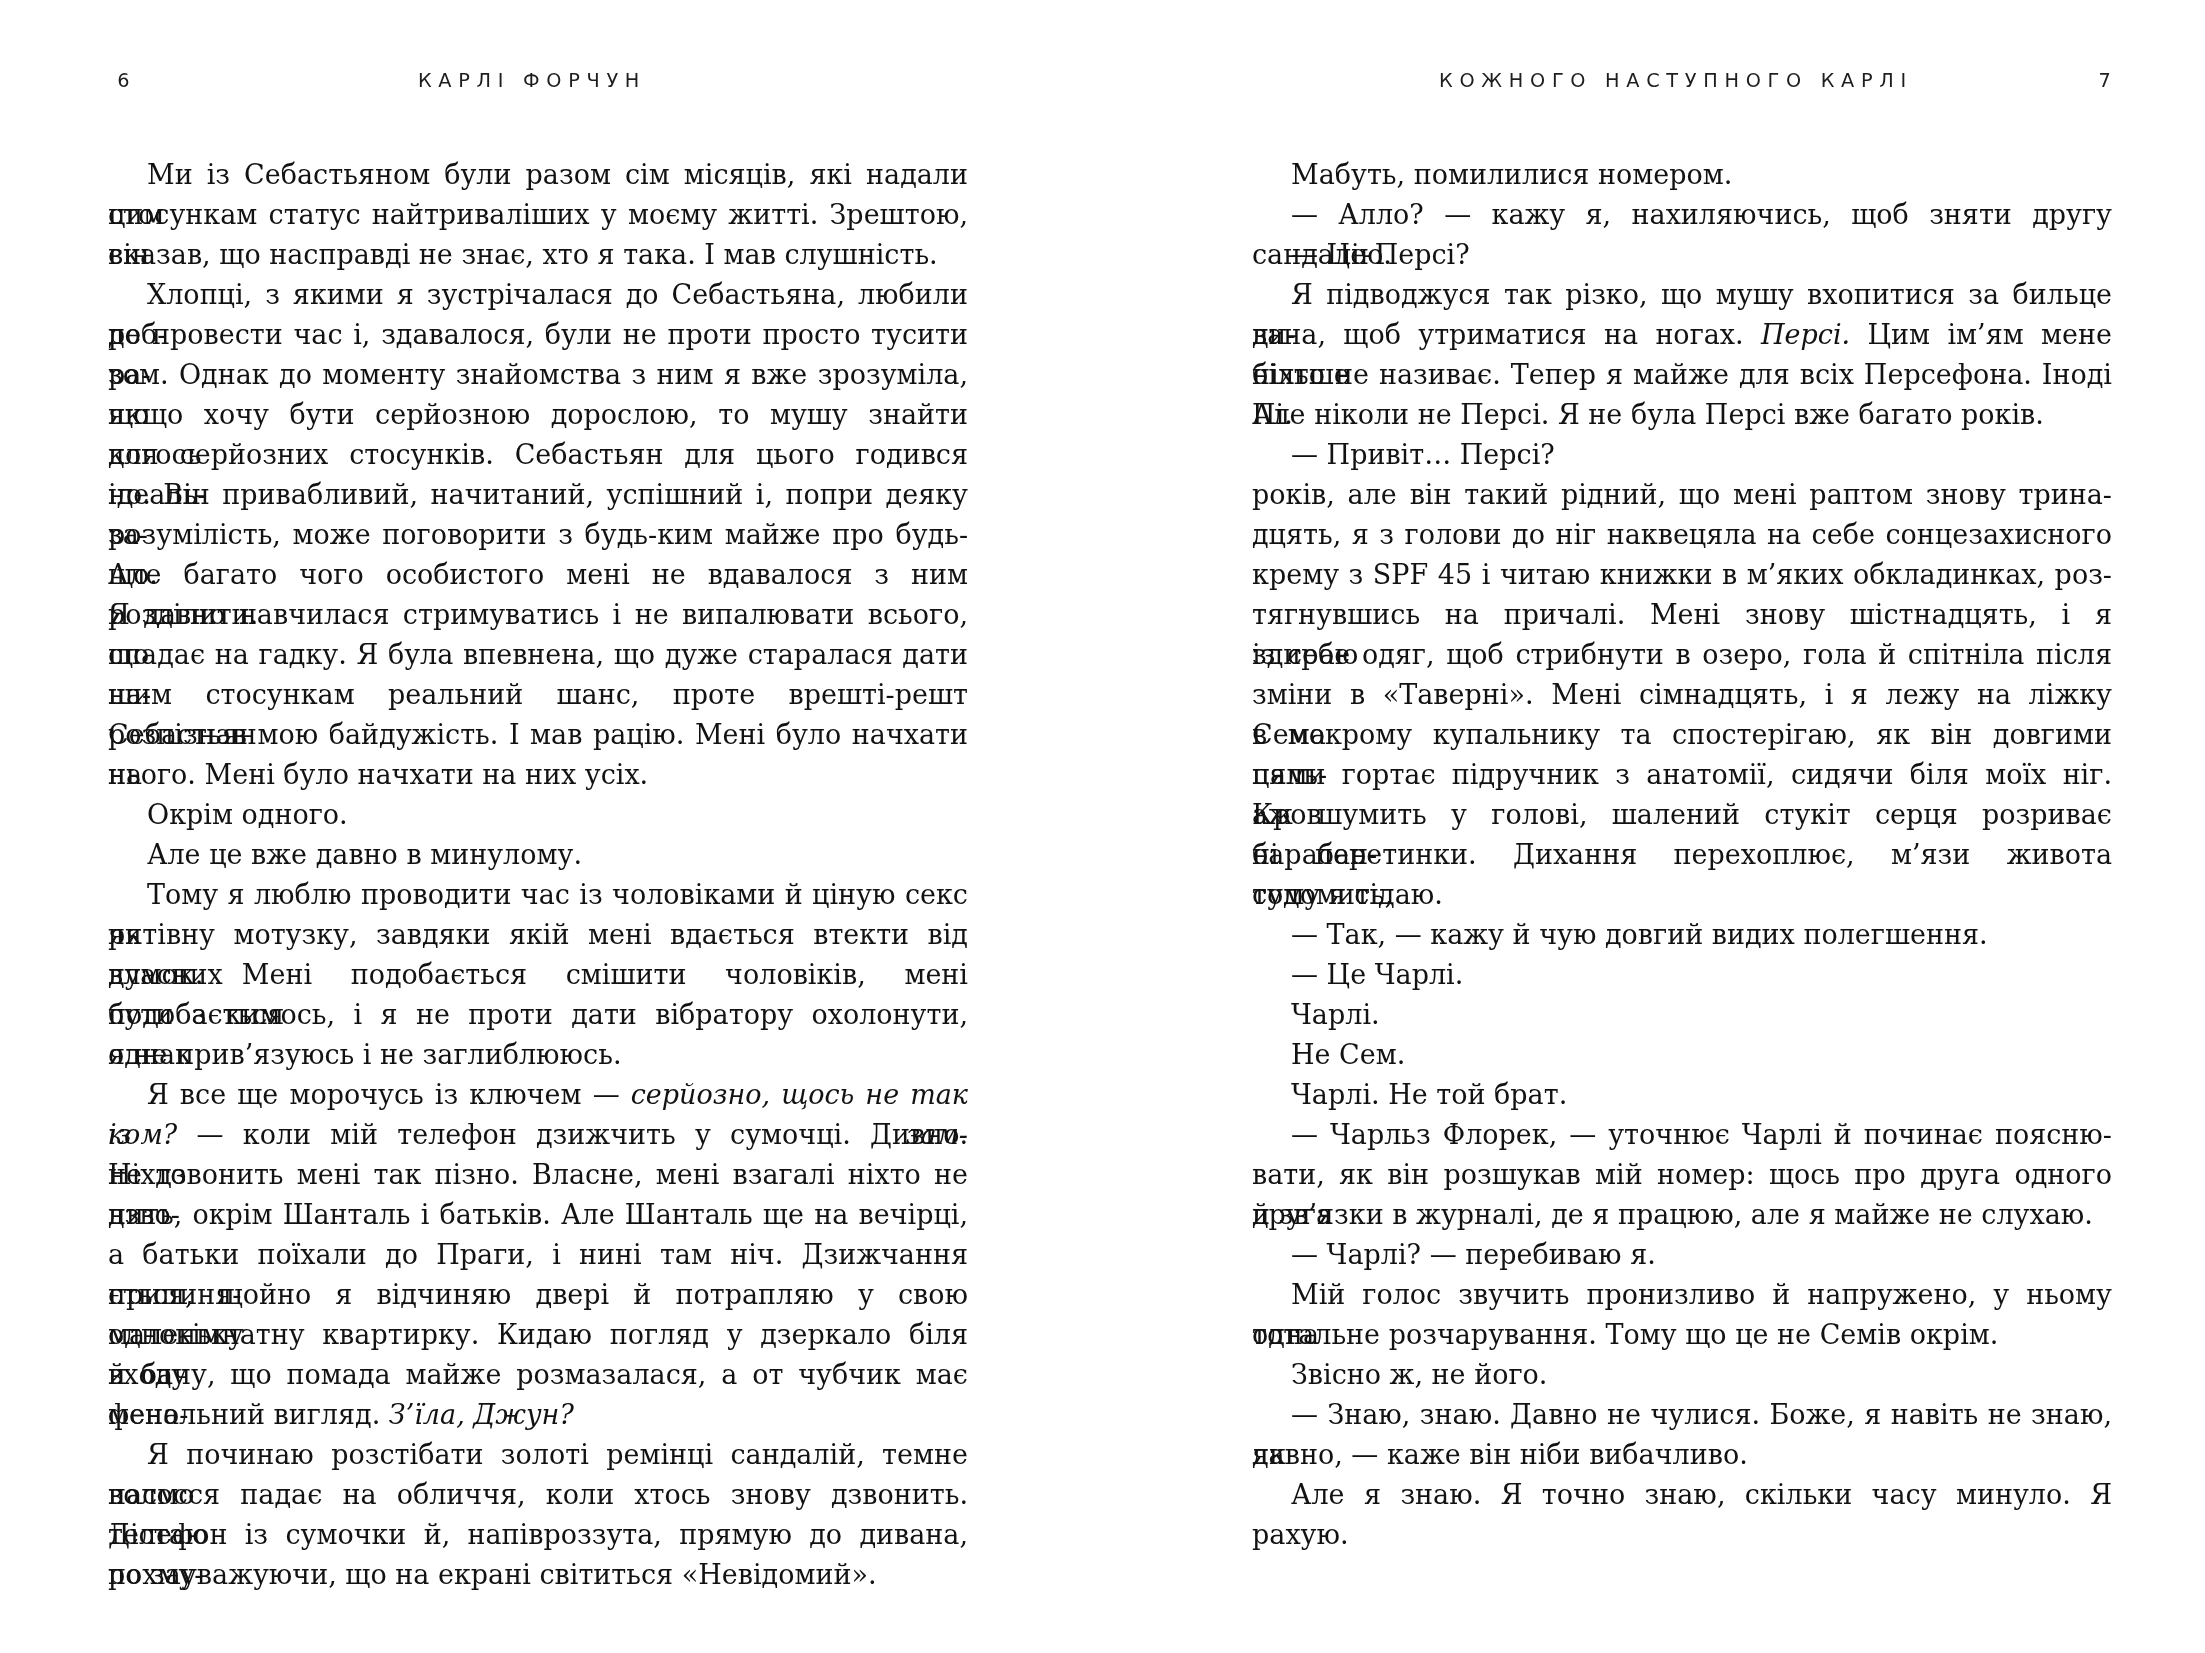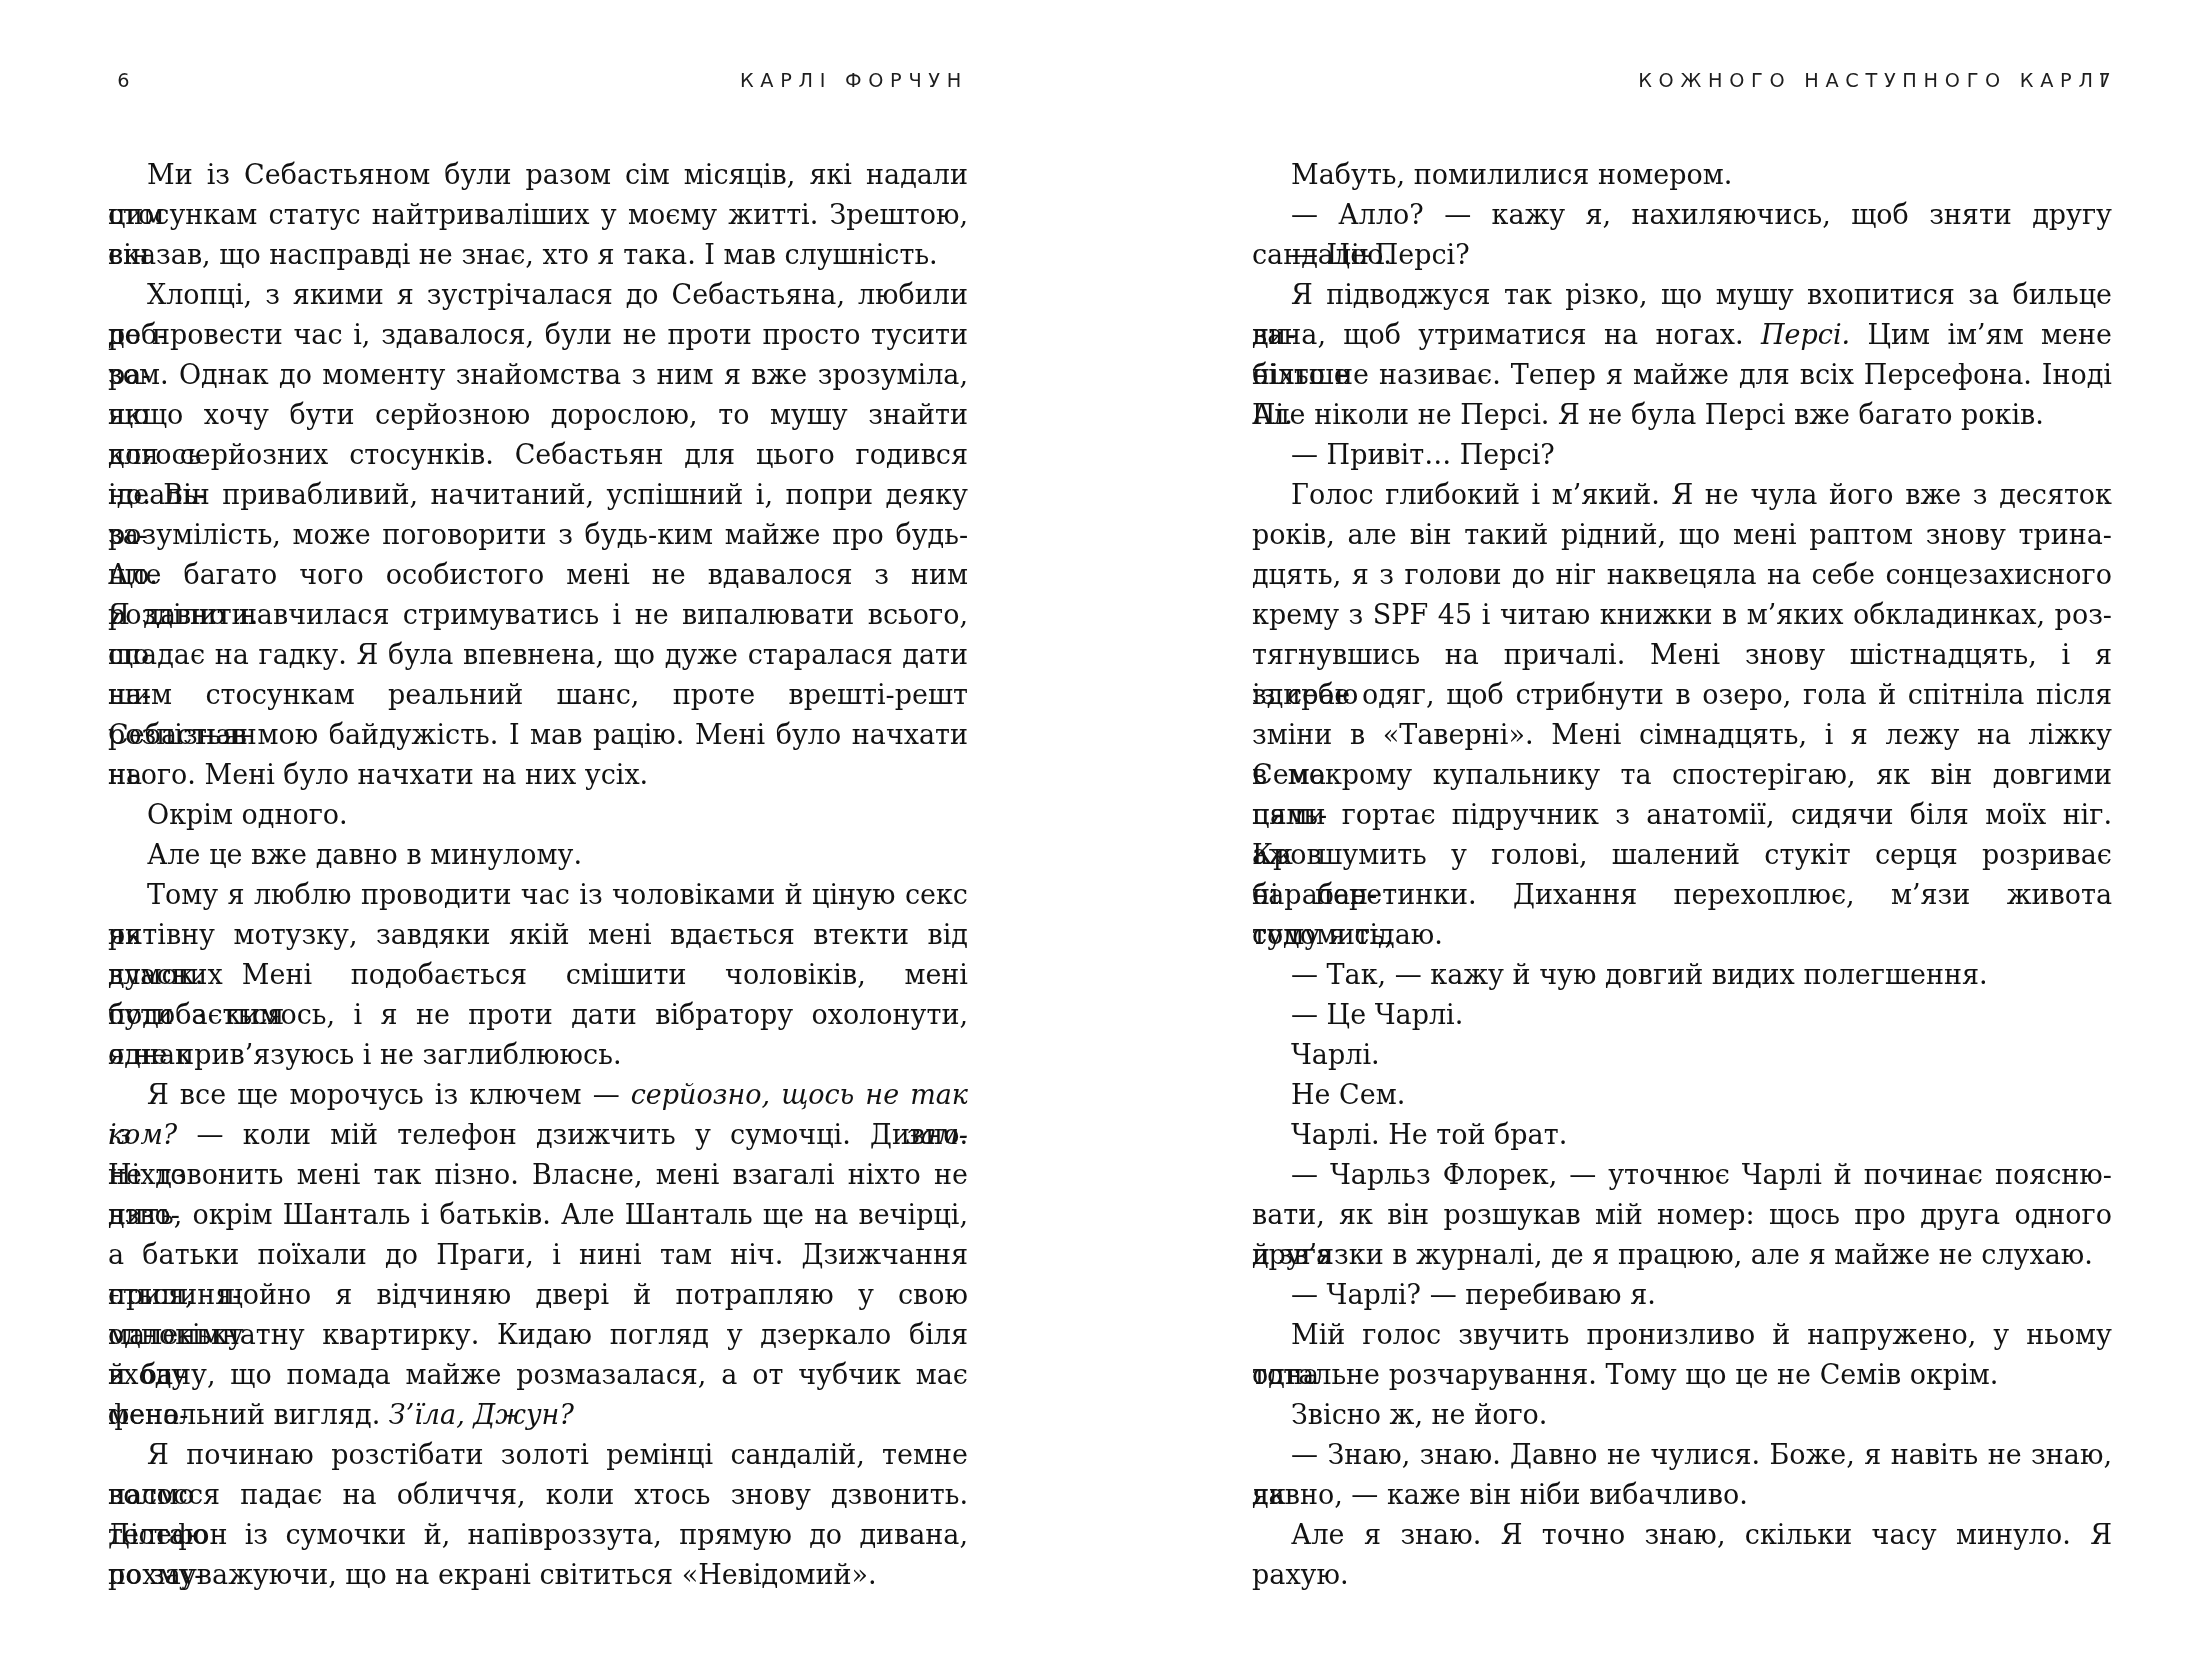--- a/index.html
+++ b/index.html
@@ -34,22 +34,22 @@
     font-family: "DejaVu Sans", "Liberation Sans", sans-serif;
     font-size: 19.3px;
     font-weight: 400;
     color: #1e1e1e;
   }
   .page-left  .running-head { left: 108px;  width: 860px; }
   .page-right .running-head { left: 149px;  width: 860px; }
 
   .running-head .title {
     position: absolute;
-    left: 0; right: 0;
-    text-align: right;
+    left: 0; right: 12px;
+    text-align: center;
     letter-spacing: 6.7px;
     white-space: nowrap;
   }
   .running-head .pagenum {
     position: absolute;
     top: 0;
     letter-spacing: 0;
   }
   .page-left  .pagenum { left: 9.3px; }
   .page-right .pagenum { right: 1.3px; }
@@ -133,21 +133,20 @@
     </header>
     <div class="body-text">
         <div class="line indent end"><span>Мабуть, помилилися номером.</span></div>
         <div class="line indent end"><span>— Алло? — кажу я, нахиляючись, щоб зняти другу сандалію.</span></div>
         <div class="line indent end"><span>— Це Персі?</span></div>
         <div class="line indent"><span>Я підводжуся так різко, що мушу вхопитися за бильце ди-</span></div>
         <div class="line"><span>вана, щоб утриматися на ногах. </span><span class="it">Персі.</span><span> Цим ім’ям мене більше</span></div>
         <div class="line"><span>ніхто не називає. Тепер я майже для всіх Персефона. Іноді Пі.</span></div>
         <div class="line end"><span>Але ніколи не Персі. Я не була Персі вже багато років.</span></div>
         <div class="line indent end"><span>— Привіт… Персі?</span></div>
-        <div class="line indent"><span>Голос глибокий і м’який. Я не чула його вже з десяток</span></div>
         <div class="line"><span>років, але він такий рідний, що мені раптом знову трина-</span></div>
         <div class="line"><span>дцять, я з голови до ніг наквецяла на себе сонцезахисного</span></div>
         <div class="line"><span>крему з SPF 45 і читаю книжки в м’яких обкладинках, роз-</span></div>
         <div class="line"><span>тягнувшись на причалі. Мені знову шістнадцять, і я здираю</span></div>
         <div class="line"><span>із себе одяг, щоб стрибнути в озеро, гола й спітніла після</span></div>
         <div class="line"><span>зміни в «Таверні». Мені сімнадцять, і я лежу на ліжку Сема</span></div>
         <div class="line"><span>в мокрому купальнику та спостерігаю, як він довгими паль-</span></div>
         <div class="line"><span>цями гортає підручник з анатомії, сидячи біля моїх ніг. Кров</span></div>
         <div class="line"><span>аж шумить у голові, шалений стукіт серця розриває барабан-</span></div>
         <div class="line"><span>ні перетинки. Дихання перехоплює, м’язи живота судомить,</span></div>

